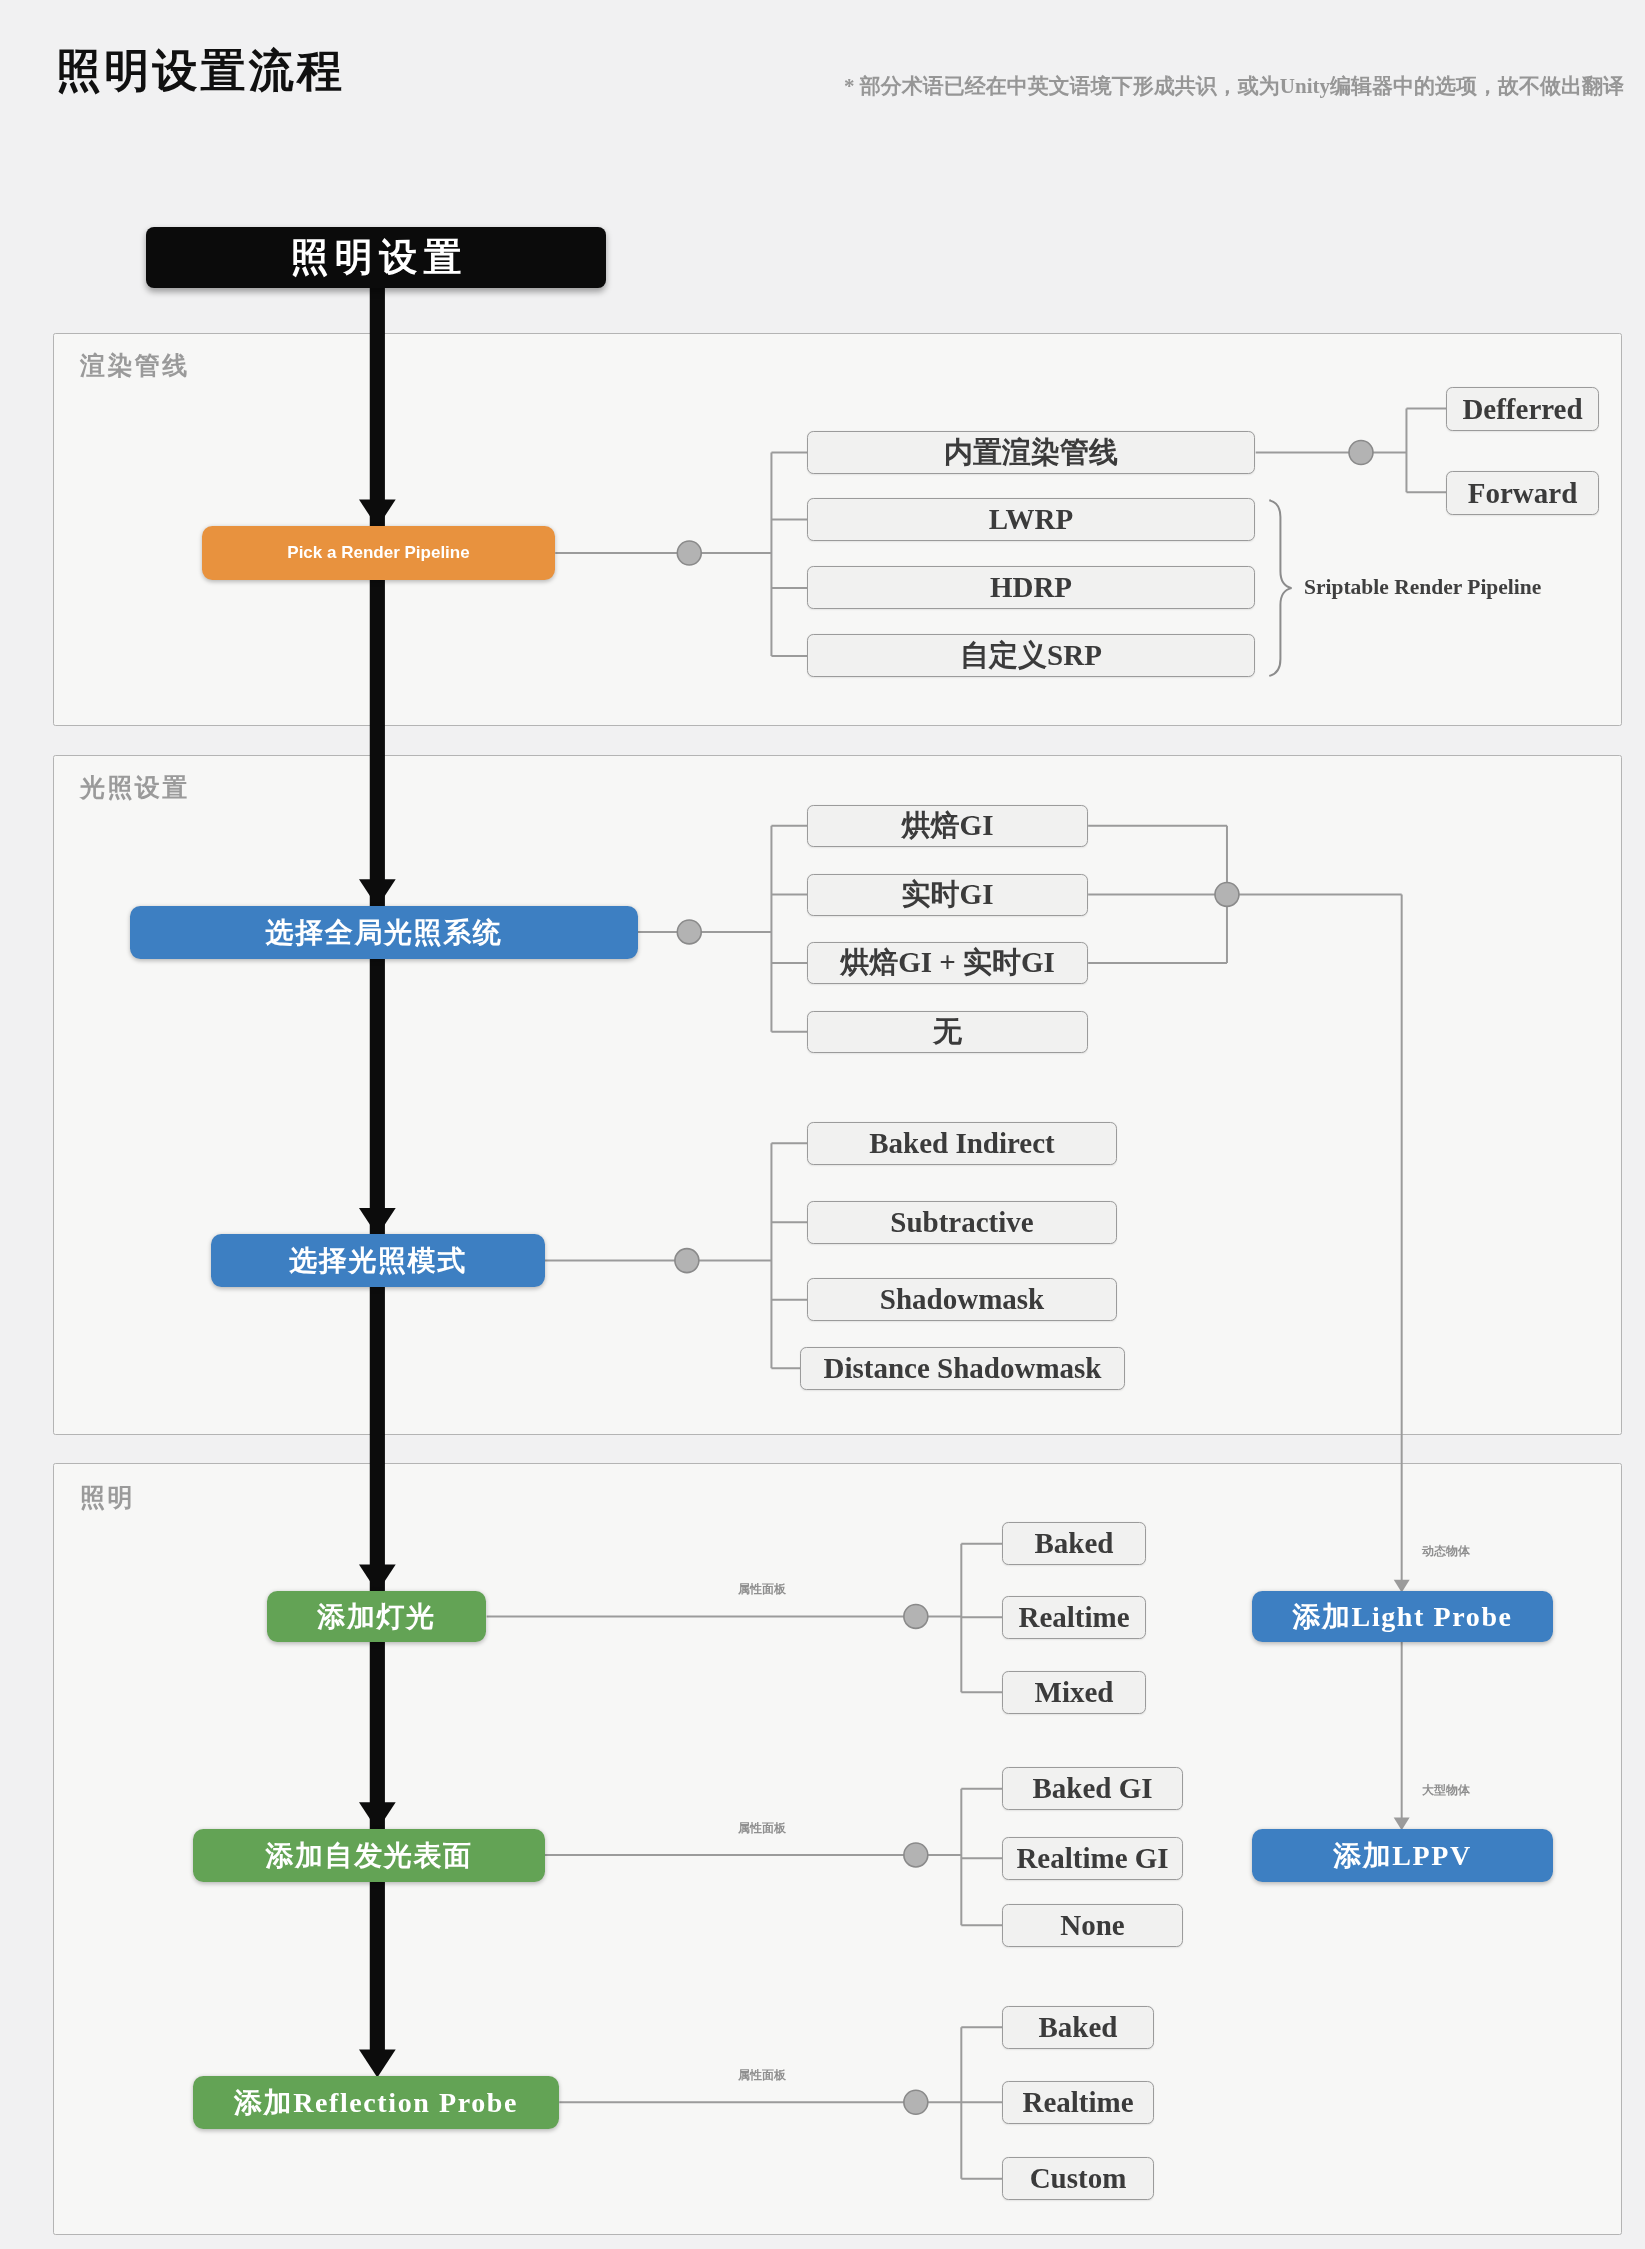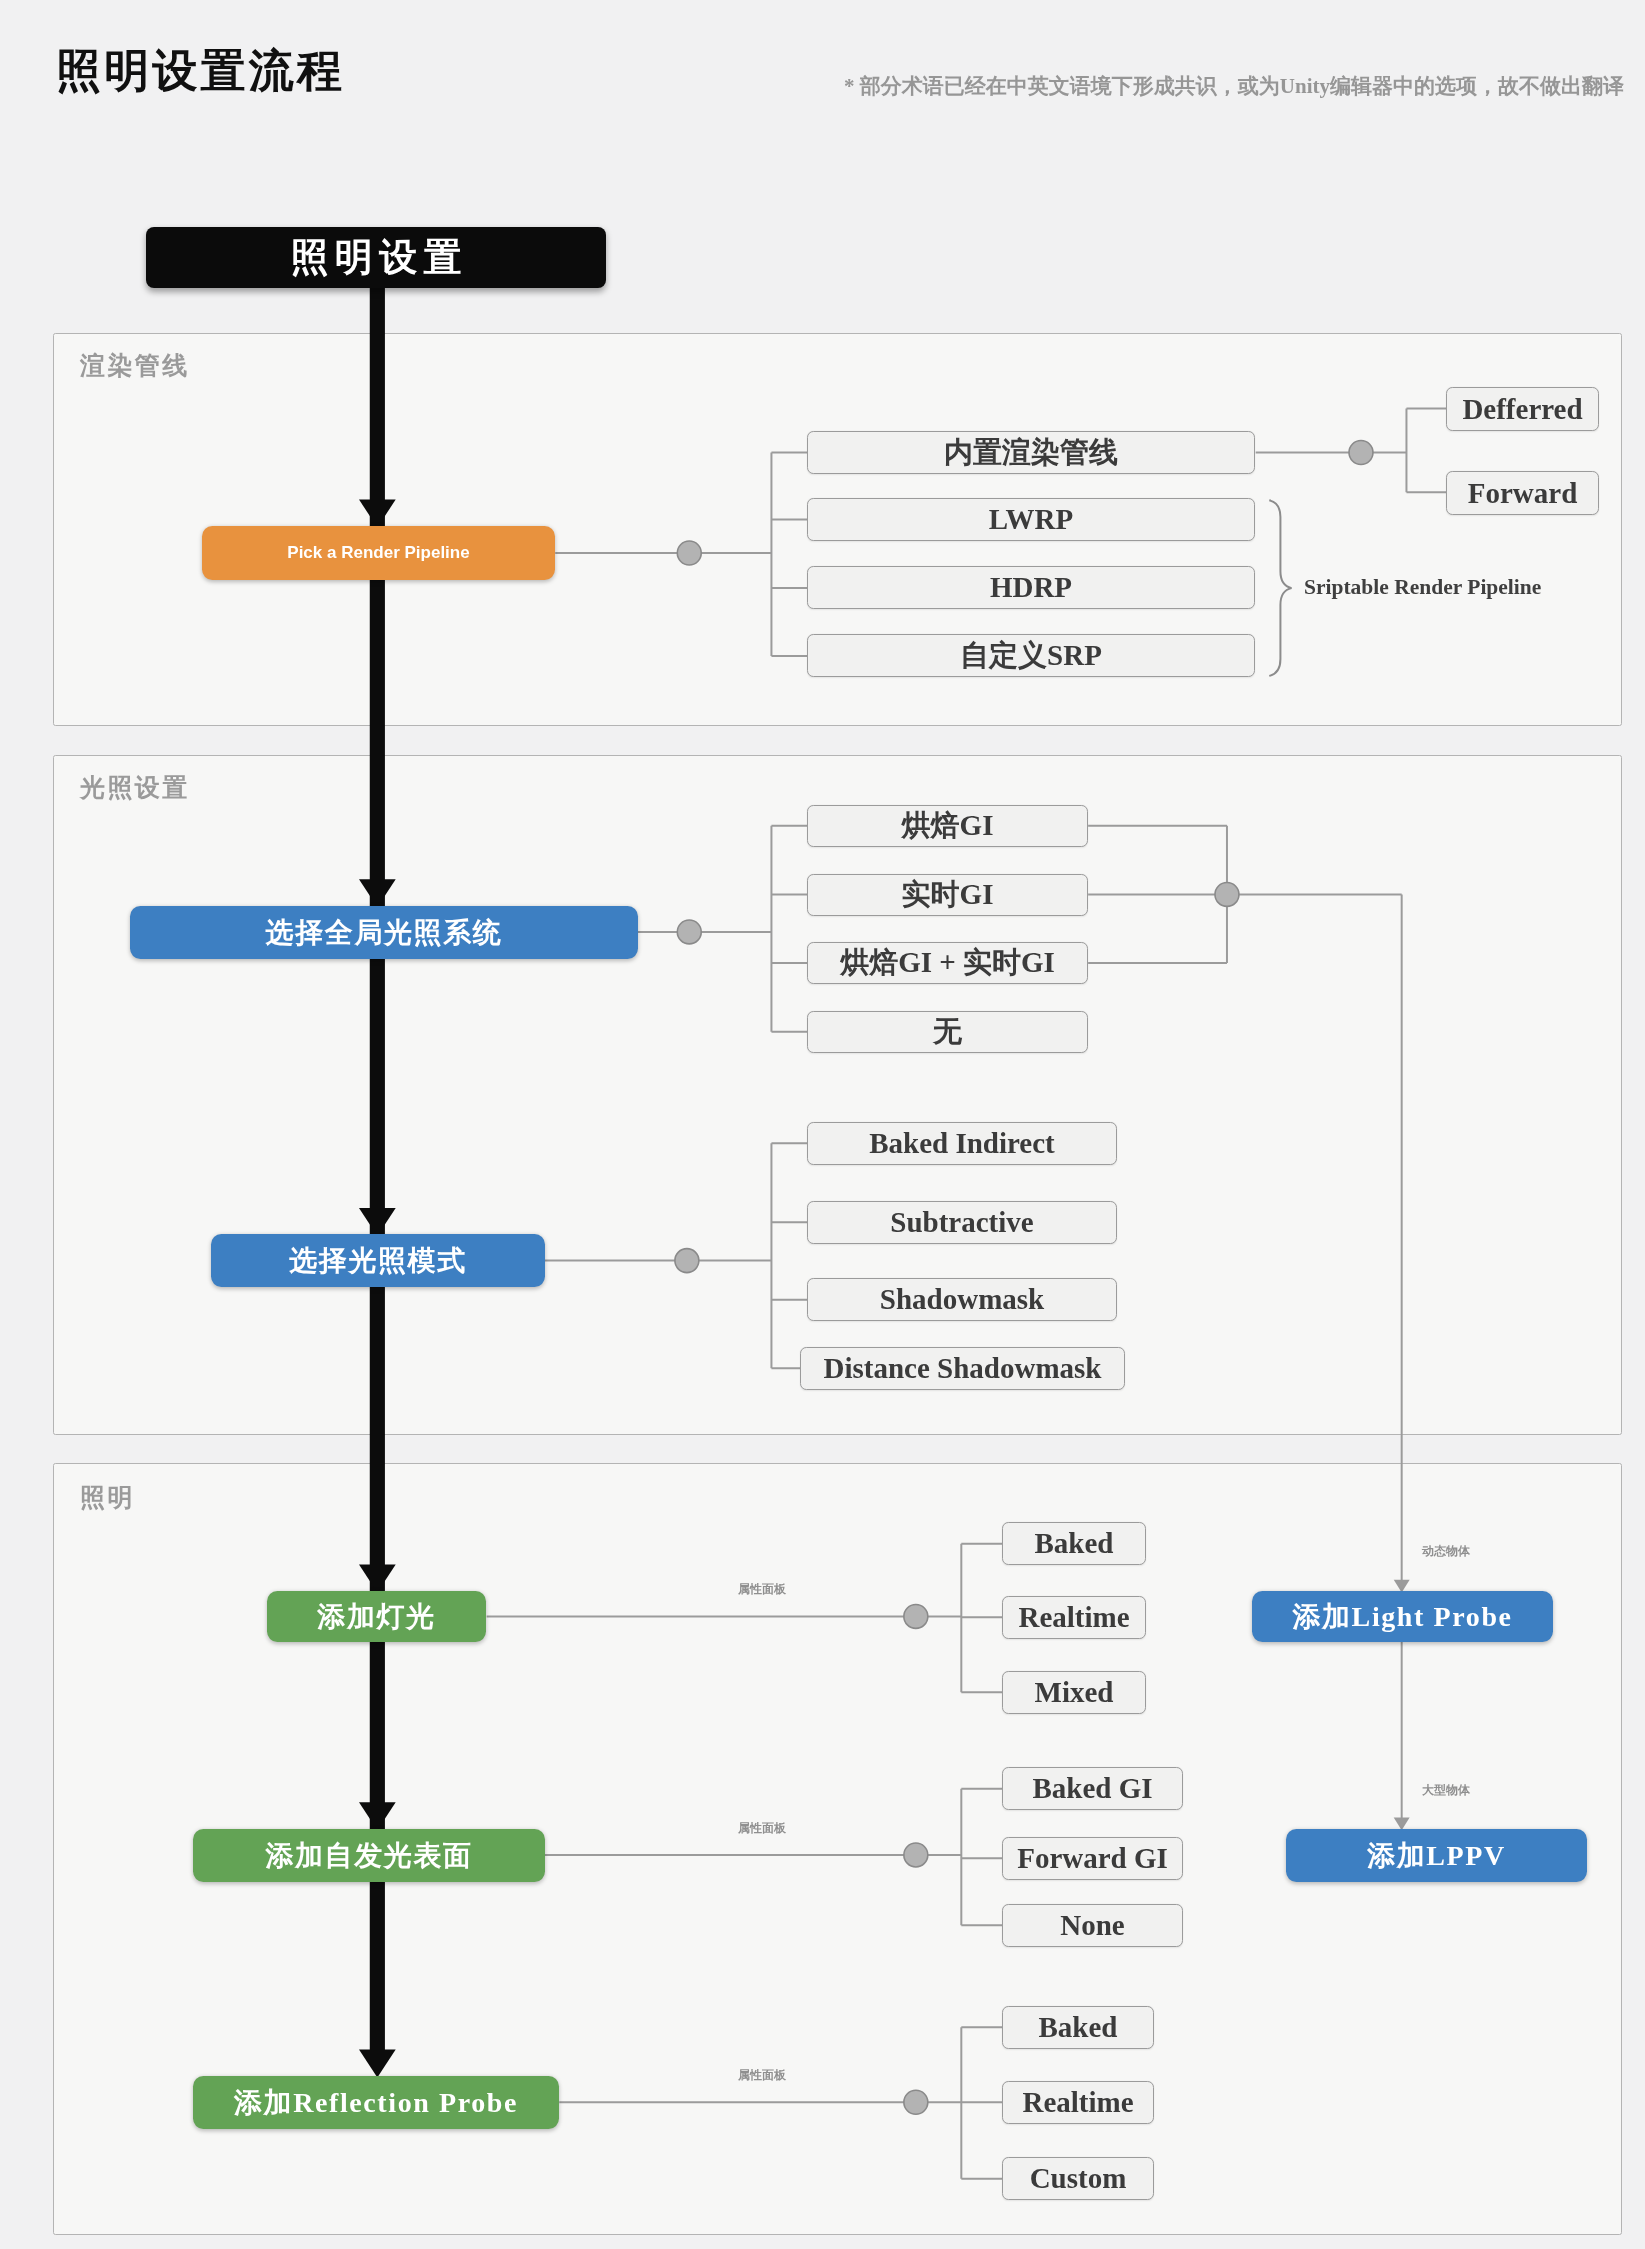--- a/index.html
+++ b/index.html
@@ -147,25 +147,25 @@
 <div class="node option" style="left:1002px; top:1596px; width:144px; height:43px;">Realtime</div>
 <div class="node option" style="left:1002px; top:1671px; width:144px; height:43px;">Mixed</div>
 
 <div class="tiny-label" style="left:1422px; top:1543px;">动态物体</div>
 <div class="node action blue" style="left:1252px; top:1591px; width:301px; height:51px;">添加Light Probe</div>
 
 <div class="node action green" style="left:193px; top:1829px; width:352px; height:53px;">添加自发光表面</div>
 <div class="tiny-label centered" style="left:678px; top:1820px;">属性面板</div>
 
 <div class="node option" style="left:1002px; top:1767px; width:181px; height:43px;">Baked GI</div>
-<div class="node option" style="left:1002px; top:1837px; width:181px; height:43px;">Forward GI</div>
+<div class="node option" style="left:1002px; top:1837px; width:181px; height:43px;">Realtime GI</div>
 <div class="node option" style="left:1002px; top:1904px; width:181px; height:43px;">None</div>
 
 <div class="tiny-label" style="left:1422px; top:1782px;">大型物体</div>
-<div class="node action blue" style="left:1252px; top:1829px; width:301px; height:53px;margin-left:34px;">添加LPPV</div>
+<div class="node action blue" style="left:1252px; top:1829px; width:301px; height:53px;">添加LPPV</div>
 
 <div class="node action green" style="left:193px; top:2076px; width:366px; height:53px;">添加Reflection Probe</div>
 <div class="tiny-label centered" style="left:678px; top:2067px;">属性面板</div>
 
 <div class="node option" style="left:1002px; top:2006px; width:152px; height:43px;">Baked</div>
 <div class="node option" style="left:1002px; top:2081px; width:152px; height:43px;">Realtime</div>
 <div class="node option" style="left:1002px; top:2157px; width:152px; height:43px;">Custom</div>
 
 
 </body></html>

